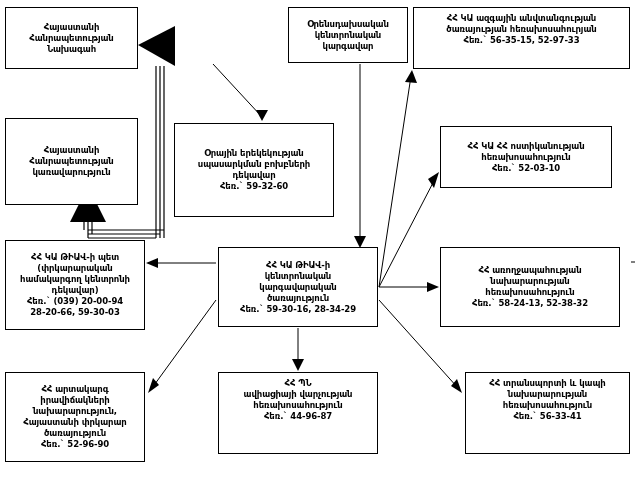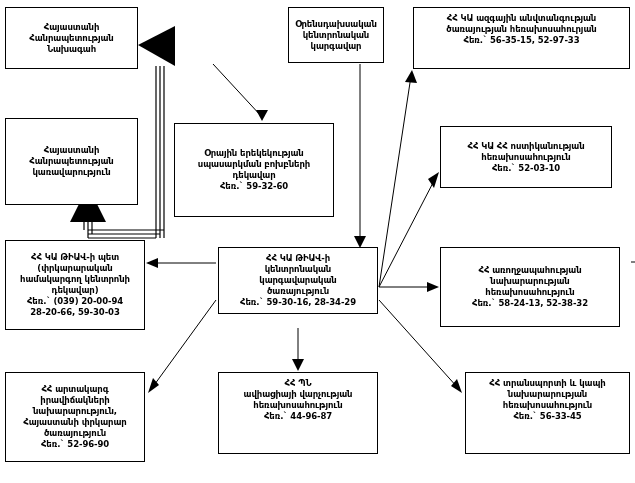--- a/index.html
+++ b/index.html
@@ -122,21 +122,21 @@
     </g>
   </svg>
 
   <div class="node" style="left:5px;top:7px;width:133px;height:62px;">
     <span class="txt">Հայաստանի
 Հանրապետության
 Նախագահ</span>
   </div>
 
 
-  <div class="node" style="left:288px;top:7px;width:96px;height:56px;align-items:center;">
+  <div class="node" style="left:288px;top:7px;width:120px;height:56px;align-items:center;">
     <span class="txt">Օրենսդախսական
 կենտրոնական
 կարգավար</span>
   </div>
 
   <div class="node top-aligned" style="left:413px;top:7px;width:217px;height:62px;">
     <span class="txt">ՀՀ ԿԱ ազգային անվտանգության
 ծառայության հեռախոսահուրյան
 Հեռ.` 56-35-15, 52-97-33</span>
   </div>
@@ -162,21 +162,21 @@
 
   <div class="node" style="left:5px;top:240px;width:140px;height:90px;">
     <span class="txt">ՀՀ ԿԱ ԹԻԱՎ-ի պետ
 (փրկարարական
 համակարգող կենտրոնի
 դեկավար)
 Հեռ.` (039) 20-00-94
 28-20-66, 59-30-03</span>
   </div>
 
-  <div class="node" style="left:218px;top:247px;width:160px;height:67px;">
+  <div class="node" style="left:218px;top:247px;width:160px;height:80px;">
     <span class="txt">ՀՀ ԿԱ ԹԻԱՎ-ի
 կենտրոնական
 կարգավարական
 ծառայություն
 Հեռ.` 59-30-16, 28-34-29</span>
   </div>
 
   <div class="node" style="left:440px;top:247px;width:180px;height:80px;">
     <span class="txt">ՀՀ առողջապահության
 նախարարության
@@ -197,16 +197,16 @@
     <span class="txt">ՀՀ ՊՆ
 ավիացիայի վարչության
 հեռախոսահություն
 Հեռ.` 44-96-87</span>
   </div>
 
   <div class="node top-aligned" style="left:465px;top:372px;width:165px;height:82px;">
     <span class="txt">ՀՀ տրանսպորտի և կապի
 նախարարության
 հեռախոսահություն
-Հեռ.` 56-33-45</span>
+Հեռ.` 56-33-41</span>
   </div>
 
 </div>
 
 </body></html>

